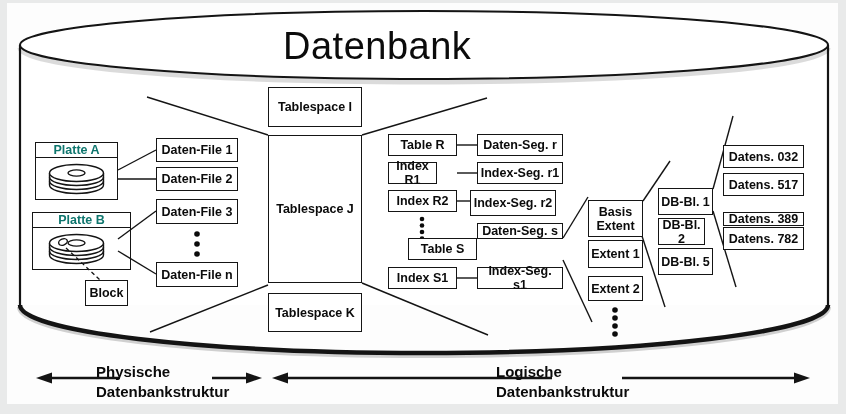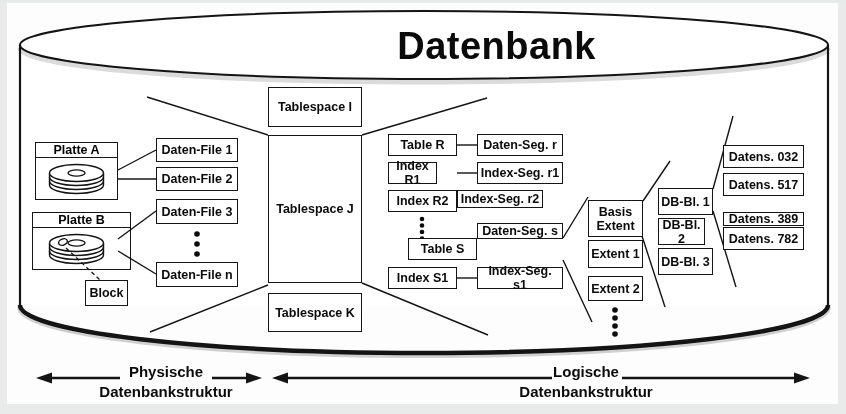--- a/index.html
+++ b/index.html
@@ -4,24 +4,24 @@
 <style>
   html,body{margin:0;padding:0;background:#ffffff;}
   .stage{position:relative;width:846px;height:414px;background:#fdfdfd;overflow:hidden;
          font-family:"Liberation Sans",sans-serif;}
   svg.layer{position:absolute;left:0;top:0;}
   .box{position:absolute;box-sizing:border-box;border:1.7px solid #151515;background:#fff;
        display:flex;align-items:center;justify-content:center;text-align:center;
        font-weight:700;font-size:12.5px;line-height:1.12;color:#0b0b0b;padding:6px 2px;}
   .pbox{position:absolute;box-sizing:border-box;border:1.7px solid #151515;background:transparent;}
   .phead{position:absolute;left:0;right:0;top:0;height:13.5px;border-bottom:1.6px solid #151515;
-         display:flex;align-items:center;justify-content:center;font-weight:700;font-size:12.5px;color:#000000;}
-  .title{position:absolute;left:296px;top:25px;width:300px;text-align:right;
-         font-weight:700;font-size:38px;letter-spacing:.5px;color:#0b0b0b;}
-  .legend{position:absolute;text-align:center;font-weight:700;font-size:15px;line-height:20px;color:#0b0b0b;}
+         display:flex;align-items:center;justify-content:center;font-weight:700;font-size:12.5px;color:#0f766e;}
+  .title{position:absolute;left:283px;top:25px;width:300px;text-align:left;
+         font-weight:400;font-size:38px;letter-spacing:.5px;color:#0b0b0b;}
+  .legend{position:absolute;font-weight:700;font-size:15px;line-height:20px;color:#0b0b0b;}
   .frame{position:absolute;background:#e9eaea;z-index:60;}
 </style>
 </head>
 <body>
 
 <div class="stage">
 
   <svg class="layer" width="846" height="414" viewBox="0 0 846 414">
 
     <g stroke="#141414" fill="none">
@@ -131,31 +131,31 @@
   <div class="box" style="left:268px;top:135px;width:94px;height:148px">Tablespace J</div>
 
   <div class="box" style="left:388px;top:134px;width:69px;height:22px">Table R</div>
   <div class="box" style="left:388px;top:162px;width:49px;height:22px">Index R1</div>
   <div class="box" style="left:388px;top:190px;width:69px;height:22px">Index R2</div>
   <div class="box" style="left:408px;top:238px;width:69px;height:22px">Table S</div>
   <div class="box" style="left:388px;top:267px;width:69px;height:22px">Index S1</div>
 
   <div class="box" style="left:477px;top:134px;width:86px;height:22px">Daten-Seg. r</div>
   <div class="box" style="left:477px;top:162px;width:86px;height:22px">Index-Seg. r1</div>
-  <div class="box" style="left:457px;top:190px;width:86px;height:18px">Index-Seg. r2</div>
+  <div class="box" style="left:470px;top:190px;width:86px;height:26px">Index-Seg. r2</div>
   <div class="box" style="left:477px;top:223px;width:86px;height:16px">Daten-Seg. s</div>
   <div class="box" style="left:477px;top:267px;width:86px;height:22px">Index-Seg. s1</div>
 
   <div class="box" style="left:588px;top:200px;width:55px;height:37px">Basis Extent</div>
   <div class="box" style="left:588px;top:240px;width:55px;height:28px">Extent 1</div>
   <div class="box" style="left:588px;top:276px;width:55px;height:25px">Extent 2</div>
 
   <div class="box" style="left:658px;top:188px;width:55px;height:27px">DB-Bl. 1</div>
   <div class="box" style="left:658px;top:218px;width:47px;height:27px">DB-Bl. 2</div>
-  <div class="box" style="left:658px;top:248px;width:55px;height:27px">DB-Bl. 3</div>
+  <div class="box" style="left:658px;top:248px;width:55px;height:27px">DB-Bl. 5</div>
 
   <div class="box" style="left:723px;top:145px;width:81px;height:23px">Datens. 032</div>
   <div class="box" style="left:723px;top:173px;width:81px;height:23px">Datens. 517</div>
   <div class="box" style="left:723px;top:212px;width:81px;height:14px">Datens. 389</div>
   <div class="box" style="left:723px;top:227px;width:81px;height:23px">Datens. 782</div>
 
   <div class="legend" style="left:96px;top:362px;width:140px">
     <div>Physische</div>
     <div>Datenbankstruktur</div>
   </div>

